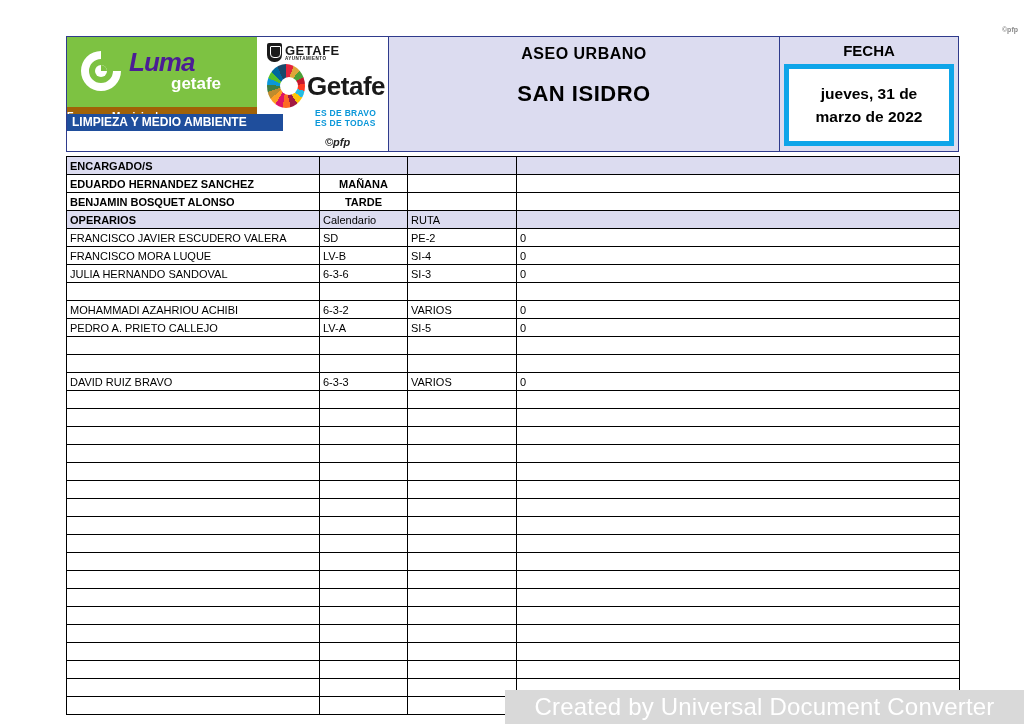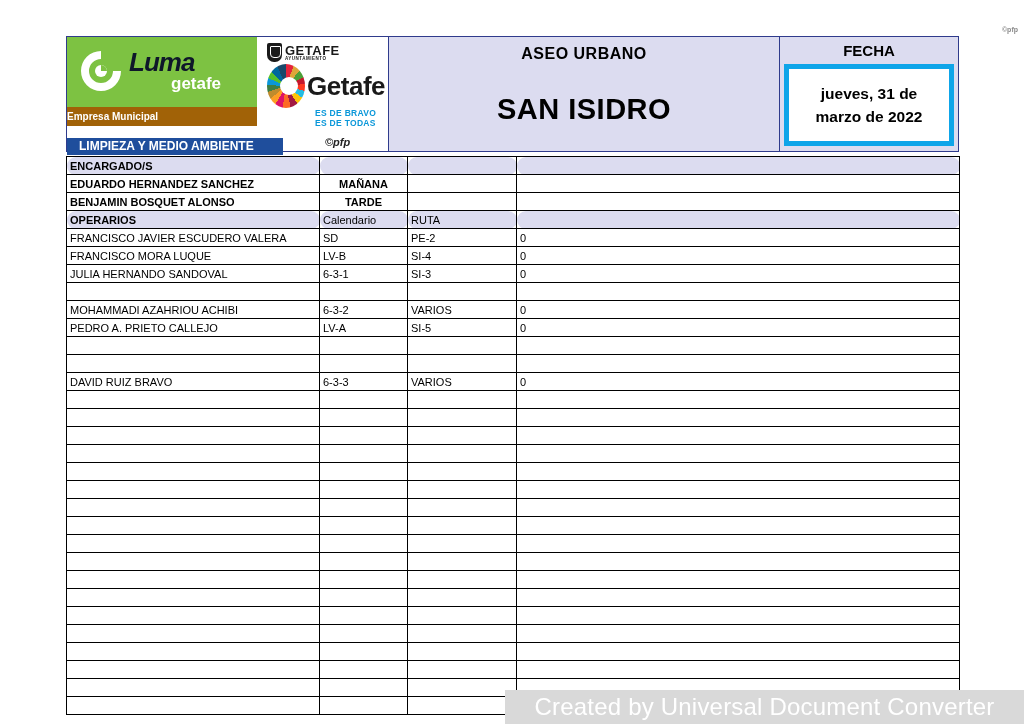--- a/index.html
+++ b/index.html
@@ -65,21 +65,21 @@
   }
   .luma-swirl {
     position: absolute;
     left: 10px; top: 10px;
     width: 48px; height: 48px;
   }
   .luma-text {
     position: absolute;
     left: 62px;
     top: 12px;
-    color: #0f172a;
+    color: #4c1d95;
     font-size: 26px;
     font-weight: bold;
     font-style: italic;
     letter-spacing: -1px;
     line-height: 1;
   }
   .luma-sub {
     position: absolute;
     left: 104px;
     top: 38px;
@@ -97,29 +97,29 @@
     background: #a16207;
     color: #ffffff;
     font-size: 10px;
     font-weight: bold;
     line-height: 19px;
     box-sizing: border-box;
   }
   .lim-ma {
     position: absolute;
     left: 0;
-    top: 101px;
+    top: 77px;
     width: 216px;
     height: 17px;
     background: #1f4e9c;
     color: #ffffff;
     font-size: 12px;
     font-weight: bold;
     line-height: 17px;
-    padding-left: 12px;
+    padding-left: 5px;
     box-sizing: border-box;
   }
 
   .getafe-wrap {
     position: absolute;
     left: 200px;
     top: 6px;
     width: 118px;
   }
   .getafe-top {
@@ -232,24 +232,24 @@
   .title-top {
     text-align: center;
     font-size: 16px;
     font-weight: bold;
     color: #000;
     margin-top: 8px;
     letter-spacing: 0.5px;
   }
   .title-main {
     text-align: center;
-    font-size: 29px;
+    font-size: 22px;
     font-weight: bold;
     color: #000;
-    margin-top: 30px;
+    margin-top: 18px;
     letter-spacing: 0.5px;
   }
 
   .date-cell {
     width: 178px;
     background: #dcdcf0;
     box-sizing: border-box;
     position: relative;
   }
   .fecha-label {
@@ -294,21 +294,20 @@
     white-space: nowrap;
   }
   .c1 { width: 253px; }
   .c2 { width: 88px; }
   .c3 { width: 109px; }
   .c4 { width: 443px; }
 
   tr.head-row td {
     background: #dcdcf0;
     font-weight: bold;
-    border-radius: 9px;
   }
   .enc-title {
     font-size: 13px;
     font-weight: bold;
   }
   .op-title {
     font-size: 15px;
     font-weight: bold;
   }
   .bold { font-weight: bold; }
@@ -427,21 +426,21 @@
             <td>0</td>
           </tr>
           <tr>
             <td>FRANCISCO MORA LUQUE</td>
             <td>LV-B</td>
             <td>SI-4</td>
             <td>0</td>
           </tr>
           <tr>
             <td>JULIA HERNANDO SANDOVAL</td>
-            <td>6-3-1</td>
+            <td>6-3-6</td>
             <td>SI-3</td>
             <td>0</td>
           </tr>
           <tr>
             <td></td>
             <td></td>
             <td></td>
             <td></td>
           </tr>
           <tr>

